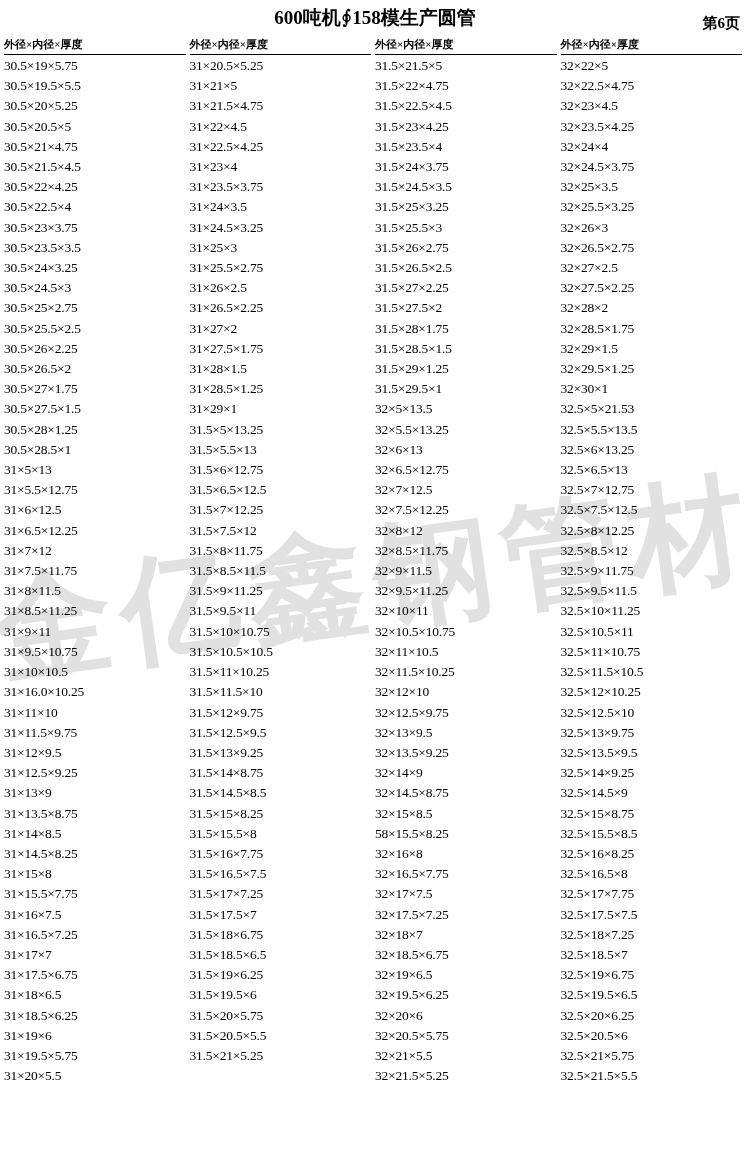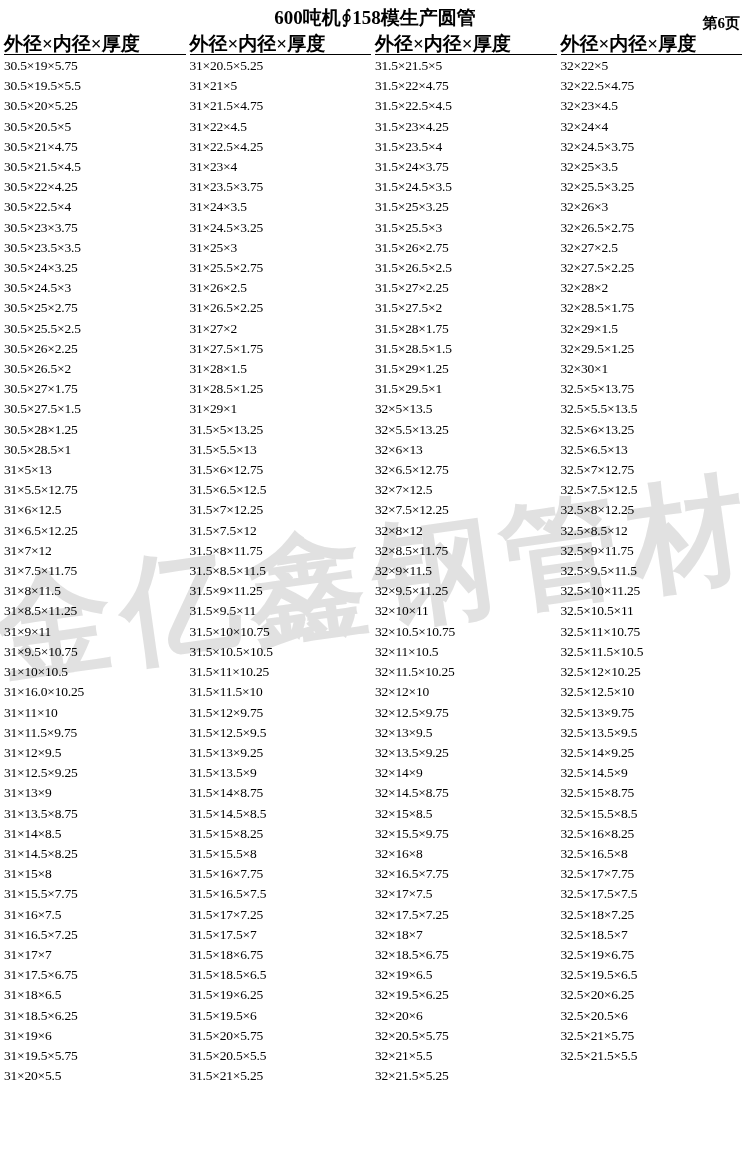--- a/index.html
+++ b/index.html
@@ -66,21 +66,21 @@
     width: 742px;
     position: relative;
     z-index: 10;
   }
   .col {
     width: 186px;
     box-sizing: border-box;
     padding-right: 4px;
   }
   .col-head {
-    font-size: 19px;
+    font-size: 11px;
     font-weight: bold;
     line-height: 20px;
     border-bottom: 1px solid #000;
     margin-bottom: 1px;
     white-space: nowrap;
   }
   .cell {
     font-size: 13.5px;
     line-height: 20.2px;
     white-space: nowrap;
@@ -189,21 +189,20 @@
           <div class="cell">31.5×8.5×11.5</div>
           <div class="cell">31.5×9×11.25</div>
           <div class="cell">31.5×9.5×11</div>
           <div class="cell">31.5×10×10.75</div>
           <div class="cell">31.5×10.5×10.5</div>
           <div class="cell">31.5×11×10.25</div>
           <div class="cell">31.5×11.5×10</div>
           <div class="cell">31.5×12×9.75</div>
           <div class="cell">31.5×12.5×9.5</div>
           <div class="cell">31.5×13×9.25</div>
-          <div class="cell">31.5×13.5×9</div>
           <div class="cell">31.5×14×8.75</div>
           <div class="cell">31.5×14.5×8.5</div>
           <div class="cell">31.5×15×8.25</div>
           <div class="cell">31.5×15.5×8</div>
           <div class="cell">31.5×16×7.75</div>
           <div class="cell">31.5×16.5×7.5</div>
           <div class="cell">31.5×17×7.25</div>
           <div class="cell">31.5×17.5×7</div>
           <div class="cell">31.5×18×6.75</div>
           <div class="cell">31.5×18.5×6.5</div>
@@ -249,21 +248,21 @@
           <div class="cell">32×10.5×10.75</div>
           <div class="cell">32×11×10.5</div>
           <div class="cell">32×11.5×10.25</div>
           <div class="cell">32×12×10</div>
           <div class="cell">32×12.5×9.75</div>
           <div class="cell">32×13×9.5</div>
           <div class="cell">32×13.5×9.25</div>
           <div class="cell">32×14×9</div>
           <div class="cell">32×14.5×8.75</div>
           <div class="cell">32×15×8.5</div>
-          <div class="cell">32×15.5×9.75</div>
+          <div class="cell">58×15.5×8.25</div>
           <div class="cell">32×16×8</div>
           <div class="cell">32×16.5×7.75</div>
           <div class="cell">32×17×7.5</div>
           <div class="cell">32×17.5×7.25</div>
           <div class="cell">32×18×7</div>
           <div class="cell">32×18.5×6.75</div>
           <div class="cell">32×19×6.5</div>
           <div class="cell">32×19.5×6.25</div>
           <div class="cell">32×20×6</div>
           <div class="cell">32×20.5×5.75</div>
@@ -271,34 +270,35 @@
           <div class="cell">32×21.5×5.25</div>
         </div>
     </div>
 
     <div class="col">
       <div class="col-head">外径×内径×厚度</div>
       <div class="col-body">
           <div class="cell">32×22×5</div>
           <div class="cell">32×22.5×4.75</div>
           <div class="cell">32×23×4.5</div>
+          <div class="cell">32×23.5×4.25</div>
           <div class="cell">32×24×4</div>
           <div class="cell">32×24.5×3.75</div>
           <div class="cell">32×25×3.5</div>
           <div class="cell">32×25.5×3.25</div>
           <div class="cell">32×26×3</div>
           <div class="cell">32×26.5×2.75</div>
           <div class="cell">32×27×2.5</div>
           <div class="cell">32×27.5×2.25</div>
           <div class="cell">32×28×2</div>
           <div class="cell">32×28.5×1.75</div>
           <div class="cell">32×29×1.5</div>
           <div class="cell">32×29.5×1.25</div>
           <div class="cell">32×30×1</div>
-          <div class="cell">32.5×5×13.75</div>
+          <div class="cell">32.5×5×21.53</div>
           <div class="cell">32.5×5.5×13.5</div>
           <div class="cell">32.5×6×13.25</div>
           <div class="cell">32.5×6.5×13</div>
           <div class="cell">32.5×7×12.75</div>
           <div class="cell">32.5×7.5×12.5</div>
           <div class="cell">32.5×8×12.25</div>
           <div class="cell">32.5×8.5×12</div>
           <div class="cell">32.5×9×11.75</div>
           <div class="cell">32.5×9.5×11.5</div>
           <div class="cell">32.5×10×11.25</div>

